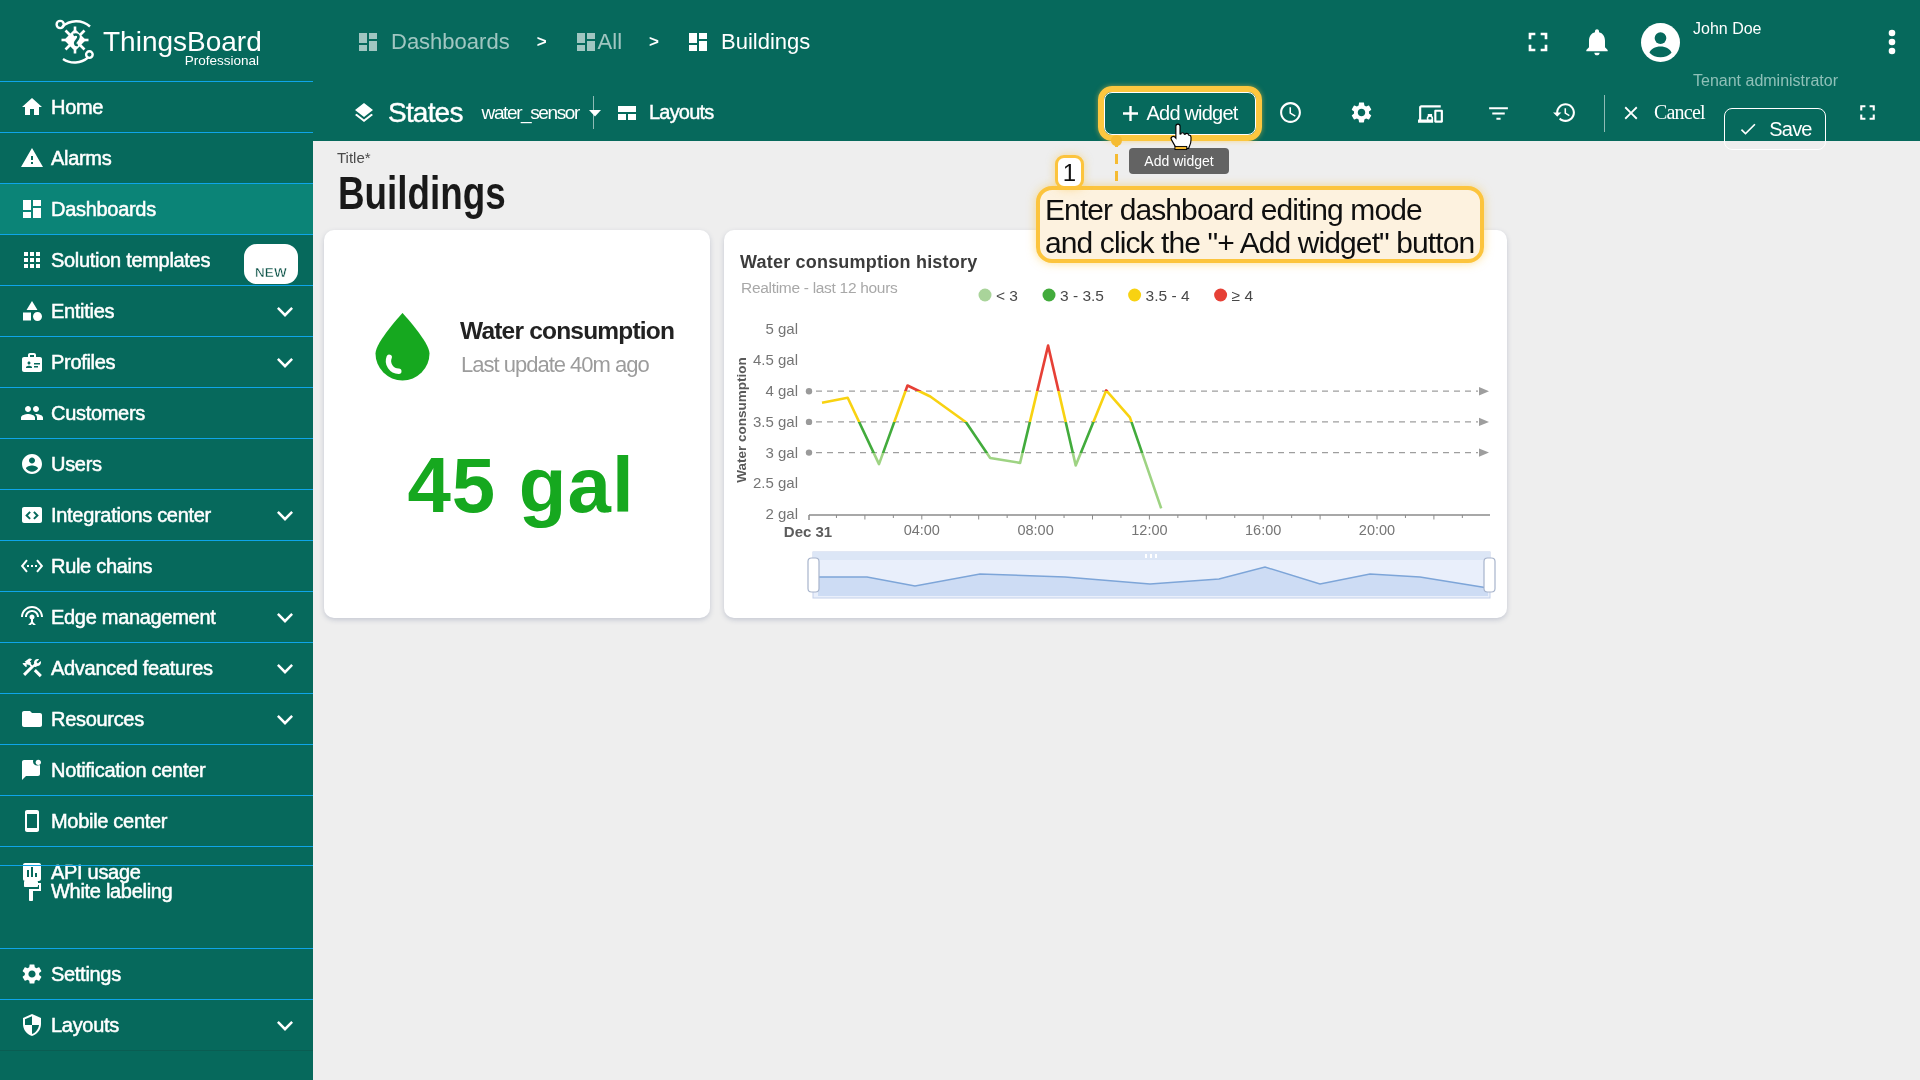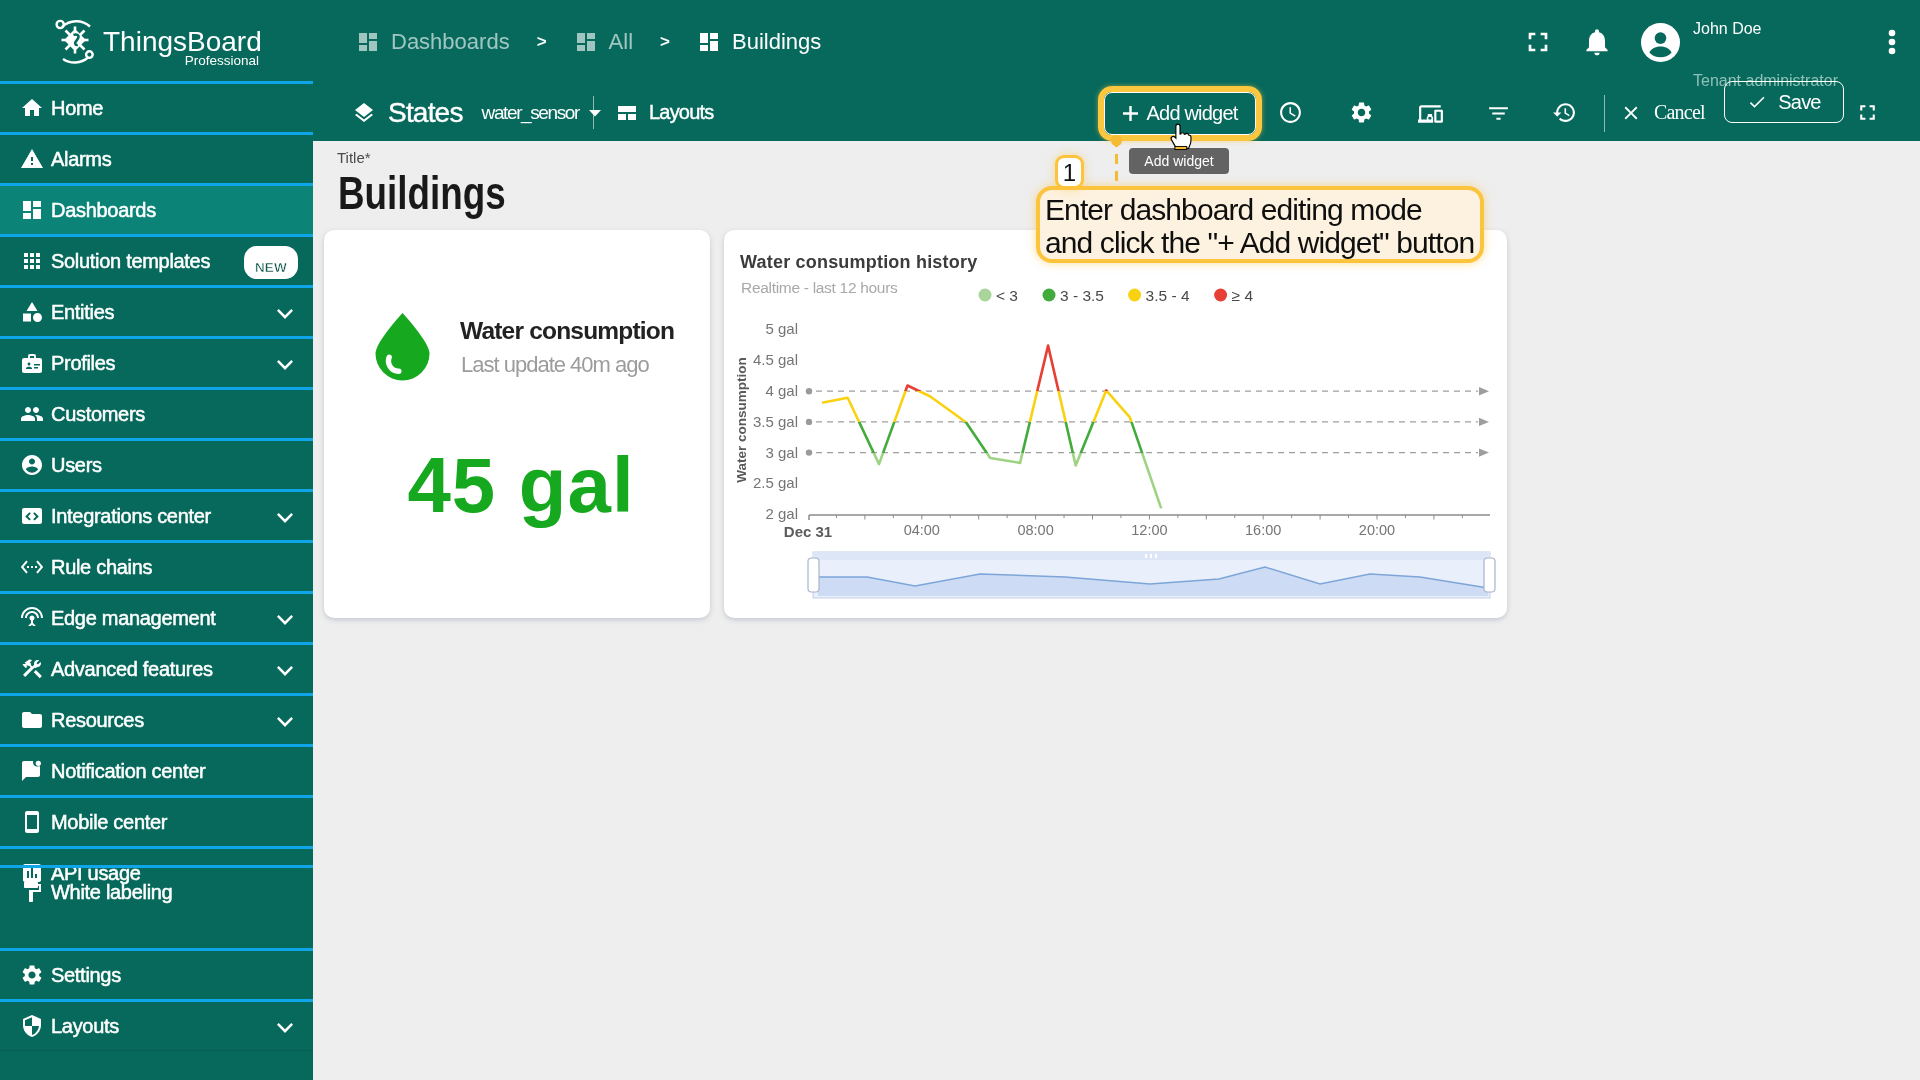--- a/index.html
+++ b/index.html
@@ -4,29 +4,29 @@
 <style>
   * { margin:0; padding:0; box-sizing:border-box; }
   html,body { width:1920px; height:1080px; overflow:hidden; font-family:"Liberation Sans", sans-serif; }
   body { background:#eeeeee; position:relative; }
   .abs { position:absolute; }
   #header { position:absolute; left:0; top:0; width:1920px; height:84px; background:#06695c; }
   #toolbar { position:absolute; left:313px; top:84px; width:1607px; height:57px; background:#06695c; }
   #sidebar { position:absolute; left:0; top:84px; width:313px; height:996px; background:#06695c; }
   #content { position:absolute; left:313px; top:141px; width:1607px; height:939px; background:#eeeeee; }
 
-  .menu-item { position:absolute; left:0; width:313px; height:51px; border-top:3px solid #0ea5e9;
+  .menu-item { position:absolute; left:0; width:313px; height:51px; border-top:1px solid #0ea5e9;
     display:flex; align-items:center; color:#fff; font-size:20px; font-weight:400;
     -webkit-text-stroke:.5px #fff; letter-spacing:-.3px; }
   .menu-item .mi { width:24px; height:24px; margin-left:20px; flex:none; }
   .menu-item .lbl { margin-left:7px; }
   .menu-item.active { background:#0b8477; }
   .chev { position:absolute; right:20px; top:21px; width:16px; height:10px; }
   .newpill { position:absolute; right:15px; top:9px; background:#fff; color:#0d5348; font-size:13.5px; font-weight:700;
-     border-radius:13px; padding:14px 11px 4px; letter-spacing:.2px;text-align:right;}
+     border-radius:13px; padding:21px 11px 4px; letter-spacing:.2px;text-align:right;}
 
   .crumb { color:#fff; opacity:.62; font-size:22px; }
   .crumb.last { opacity:1; }
   .csep { color:#fff; font-size:17px; font-weight:700; margin:0 27px; }
 
   .wicon { width:24px; height:24px; }
 
   .card { position:absolute; background:#fff; border-radius:10px; box-shadow:0 2px 5px rgba(80,90,130,.25); }
 
   #callout { position:absolute; left:1036px; top:186px; width:448px; height:77px; background:#fdf2df;
@@ -75,21 +75,21 @@
 
 <div class="hrow" style="left:356px;top:0;height:84px;">
   <svg class="wicon" viewBox="0 0 24 24" fill="#fff" opacity=".62" width="23" height="23">
       <path d="M3 13h8V3H3v10zm0 8h8v-6H3v6zm10 0h8V11h-8v10zm0-18v6h8V3h-8z"></path>
     </svg>
   <span class="crumb" style="margin-left:11px;">Dashboards</span>
   <span class="csep">&gt;</span>
   <svg class="wicon" viewBox="0 0 24 24" fill="#fff" opacity=".62" width="23" height="23">
       <path d="M3 13h8V3H3v10zm0 8h8v-6H3v6zm10 0h8V11h-8v10zm0-18v6h8V3h-8z"></path>
     </svg>
-  <span class="crumb" style="margin-left:11px;">All</span>
+  <span class="crumb" style="">All</span>
   <span class="csep">&gt;</span>
   <svg class="wicon" viewBox="0 0 24 24" fill="#fff" width="23" height="23">
       <path d="M3 13h8V3H3v10zm0 8h8v-6H3v6zm10 0h8V11h-8v10zm0-18v6h8V3h-8z"></path>
     </svg>
   <span class="crumb last" style="margin-left:11px;">Buildings</span>
 </div>
 
 <svg class="abs" style="left:1522px;top:26px" width="32" height="32" viewBox="0 0 24 24" fill="#fff">
     <path d="M7 14H5v5h5v-2H7v-3zm-2-4h2V7h3V5H5v5zm12 7h-3v2h5v-5h-2v3zM14 5v2h3v3h2V5h-5z"></path>
   </svg>
@@ -155,21 +155,21 @@
 <svg class="abs" style="left:1552px;top:100px" width="25" height="25" viewBox="0 0 24 24" fill="#fff">
     <path d="M13 3c-4.97 0-9 4.03-9 9H1l3.89 3.89.07.14L9 12H6c0-3.87 3.13-7 7-7s7 3.13 7 7-3.13 7-7 7c-1.93 0-3.68-.79-4.94-2.06l-1.42 1.42C8.27 19.99 10.51 21 13 21c4.97 0 9-4.03 9-9s-4.03-9-9-9zm-1 5v5l4.28 2.54.72-1.21-3.5-2.08V8z"></path>
   </svg>
 <div class="abs" style="left:1604px;top:95px;width:1px;height:37px;background:rgba(255,255,255,.55);"></div>
 <div class="hrow" style="left:1620px;top:84px;height:57px;color:#fff;font-family:Liberation Serif, serif;">
   <svg width="22" height="22" viewBox="0 0 24 24" fill="#fff">
       <path d="M19 6.41L17.59 5 12 10.59 6.41 5 5 6.41 10.59 12 5 17.59 6.41 19 12 13.41 17.59 19 19 17.59 13.41 12z"></path>
     </svg>
   <span style="font-size:20px;letter-spacing:-.8px;margin-left:12px;">Cancel</span>
 </div>
-<div class="abs" style="left:1724px;top:81px;width:120px;height:42px;border:1px solid #fff;border-radius:8px;display:flex;align-items:center;justify-content:center;color:#fff;text-align:center;">
+<div class="abs" style="left:1724px;top:108px;width:102px;height:42px;border:1px solid #fff;border-radius:8px;display:flex;align-items:center;justify-content:center;color:#fff;text-align:center;">
   <svg width="20" height="20" viewBox="0 0 24 24" fill="#fff">
       <path d="M9 16.17L4.83 12l-1.42 1.41L9 19 21 7l-1.41-1.41z"></path>
     </svg>
   <span style="font-size:20px;letter-spacing:-.8px;margin-left:11px;">Save</span>
 </div>
 <svg class="abs" style="left:1855px;top:100px" width="25" height="25" viewBox="0 0 24 24" fill="#fff">
     <path d="M7 14H5v5h5v-2H7v-3zm-2-4h2V7h3V5H5v5zm12 7h-3v2h5v-5h-2v3zM14 5v2h3v3h2V5h-5z"></path>
   </svg>
 
 <div id="menu">

